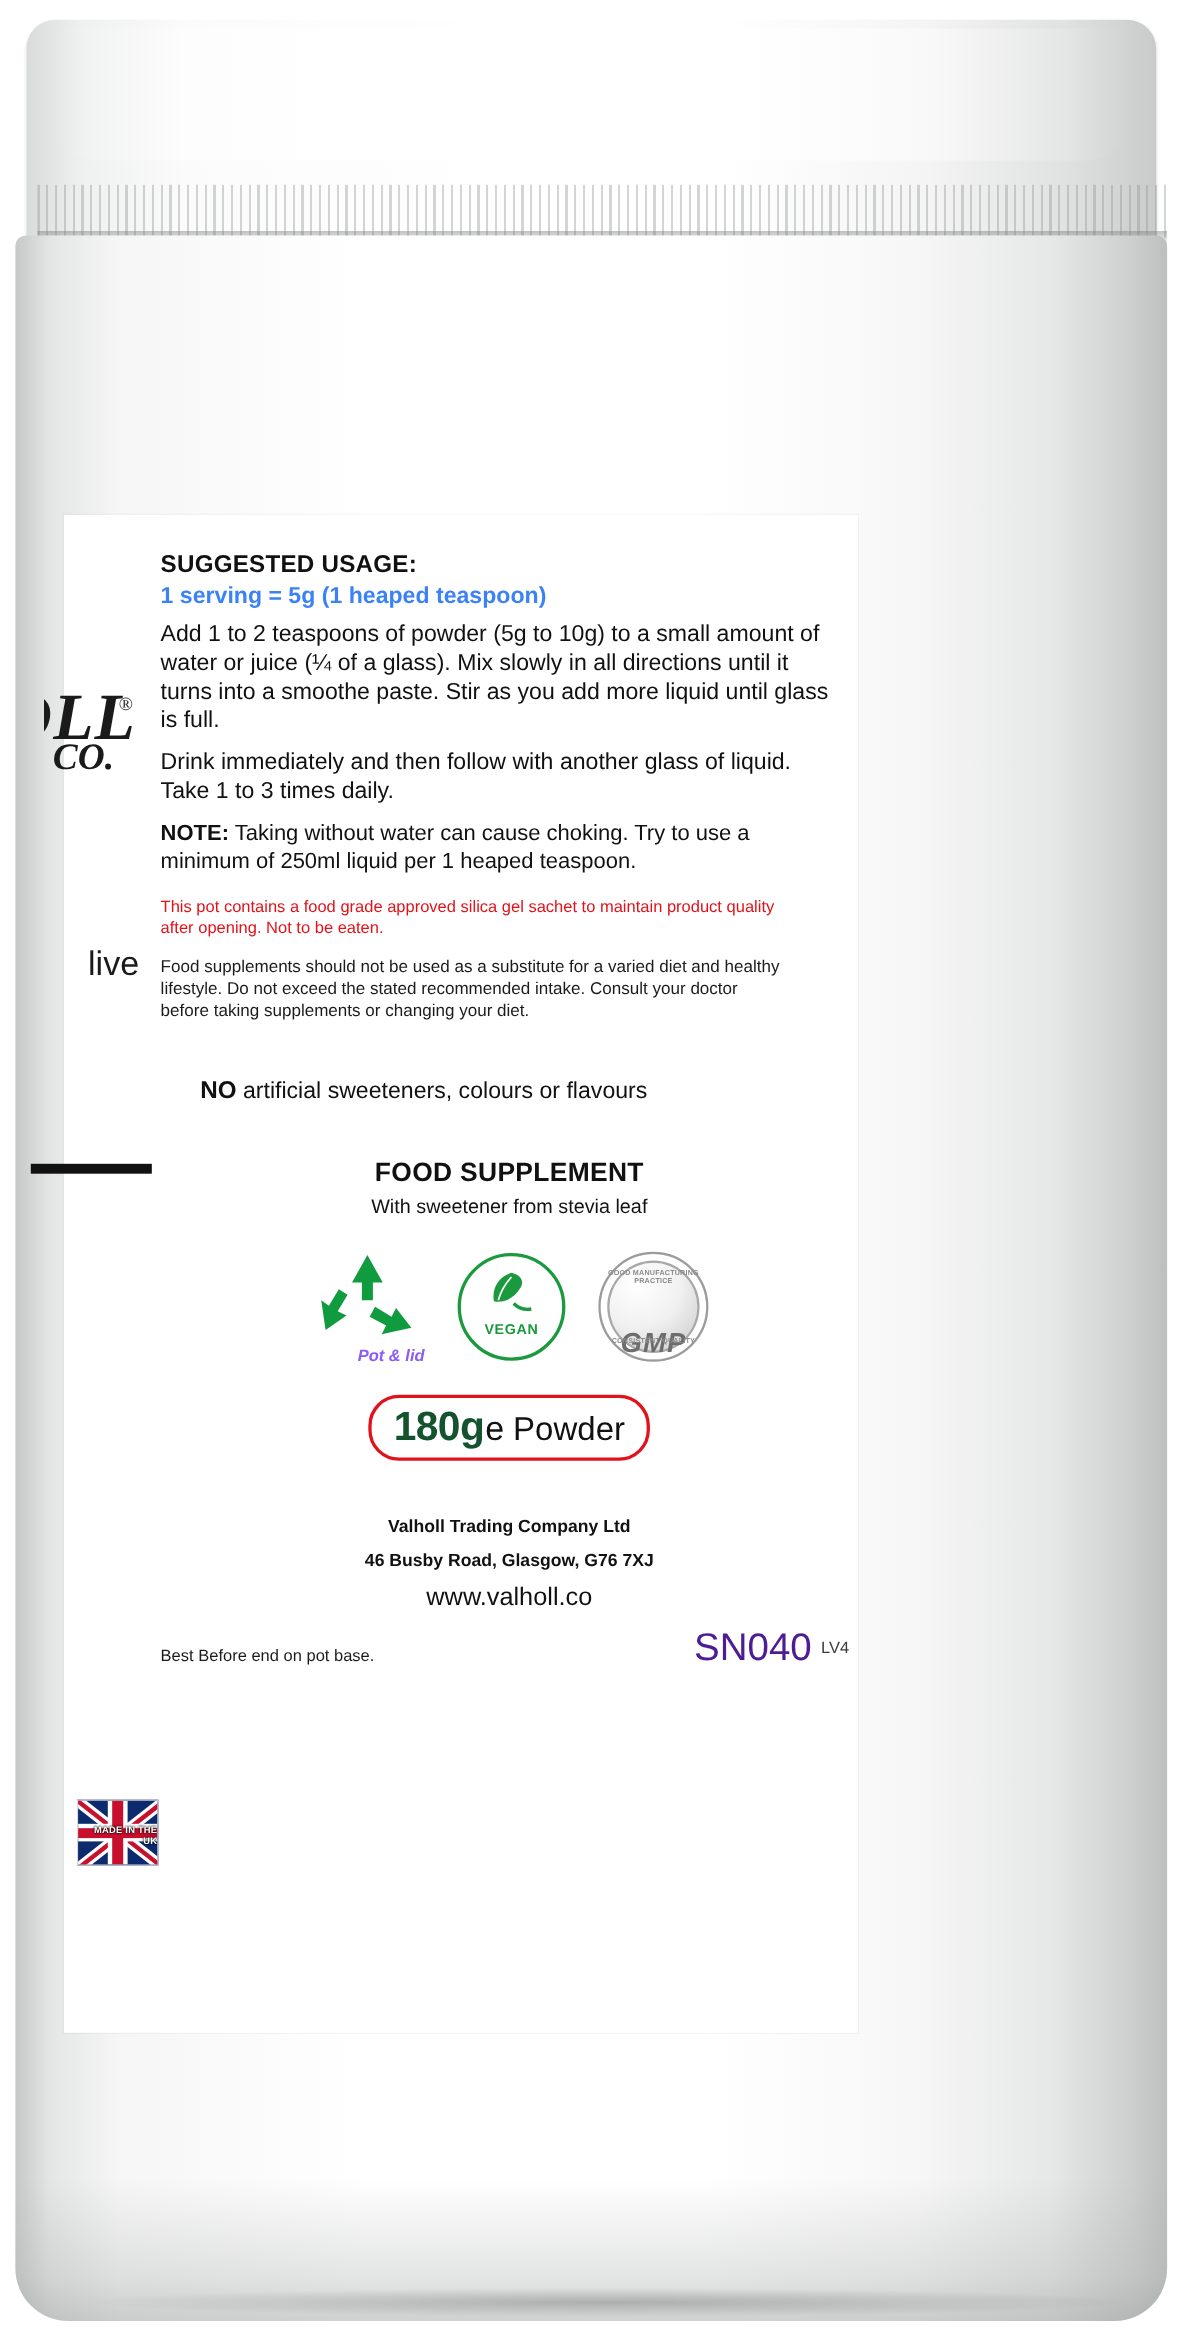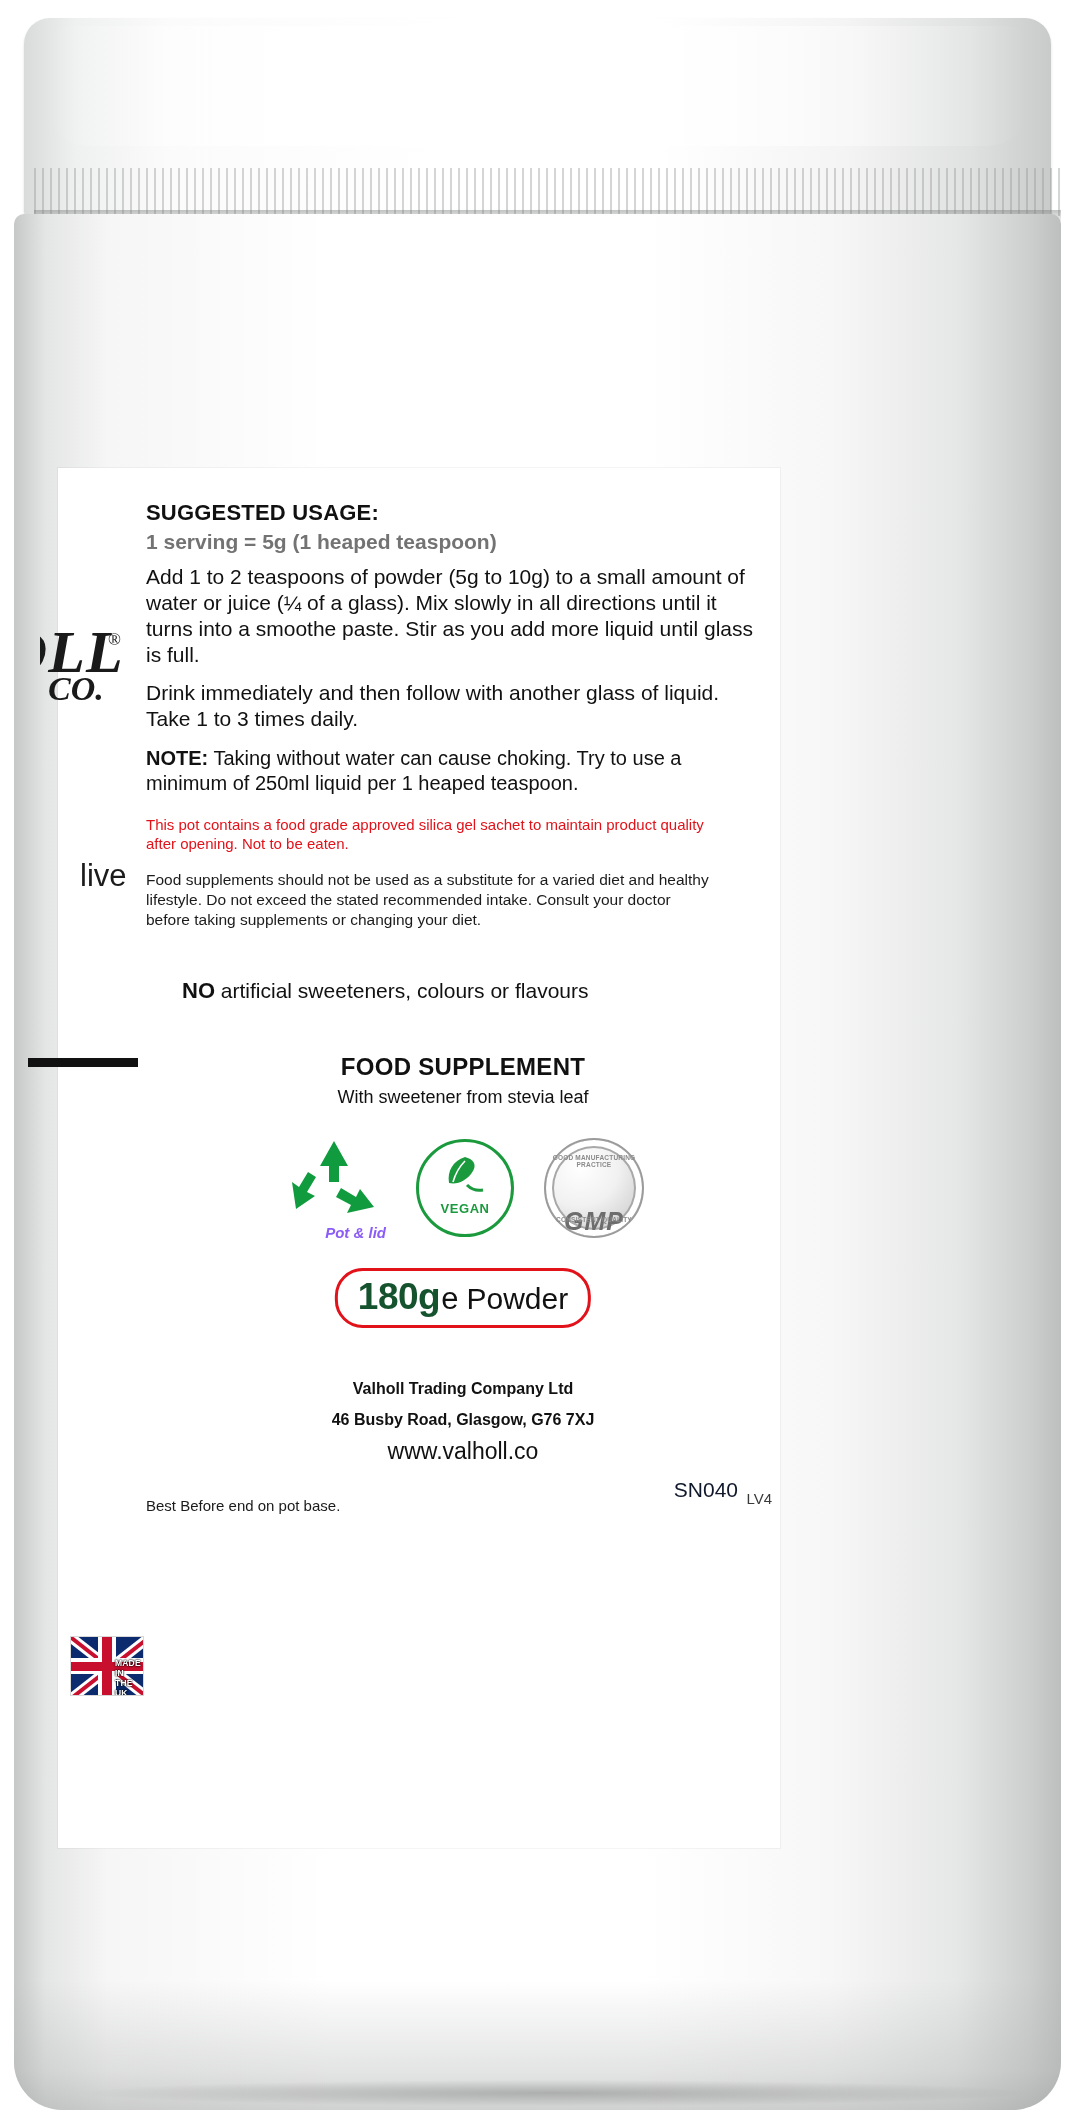--- a/index.html
+++ b/index.html
@@ -198,47 +198,46 @@
   .flag .cr-h {
     position: absolute; left: 0; top: 25px; width: 72px; height: 9px; background: #c8102e;
   }
   .flag .cr-v {
     position: absolute; left: 31px; top: 0; width: 10px; height: 58px; background: #c8102e;
   }
   .flag .made-txt {
     position: absolute;
     left: 0; right: 0;
     top: 21px;
-    text-align: left;
+    text-align: right;
     font-size: 8.5px;
     font-weight: bold;
     color: #ffffff;
     letter-spacing: 0.2px;
     z-index: 5;
     text-shadow: 0 0 2px #000, 0 0 2px #000;
-    padding-left: 44px;
   }
 
   
   .usage-title {
     position: absolute;
     left: 0;
     top: 32px;
     font-size: 22px;
     font-weight: bold;
     color: #111;
     letter-spacing: 0.2px;
   }
   .serving-line {
     position: absolute;
     left: 0;
     top: 62px;
     font-size: 21px;
     font-weight: bold;
-    color: #737373;
+    color: #3b82f6;
   }
   .usage-body {
     position: absolute;
     left: 0;
     top: 96px;
     width: 614px;
     font-size: 21px;
     line-height: 26px;
     color: #111;
   }
@@ -439,22 +438,22 @@
     position: absolute;
     left: 0;
     top: 1029px;
     font-size: 15px;
     color: #1b1b1b;
   }
   .sn-code {
     position: absolute;
     right: 42px;
     top: 1010px;
-    font-size: 21px;
-    color: #0f172a;
+    font-size: 35px;
+    color: #4c1d95;
   }
   .lv-code {
     position: absolute;
     right: 8px;
     top: 1022px;
     font-size: 15px;
     color: #3a3a3a;
   }
 
   

